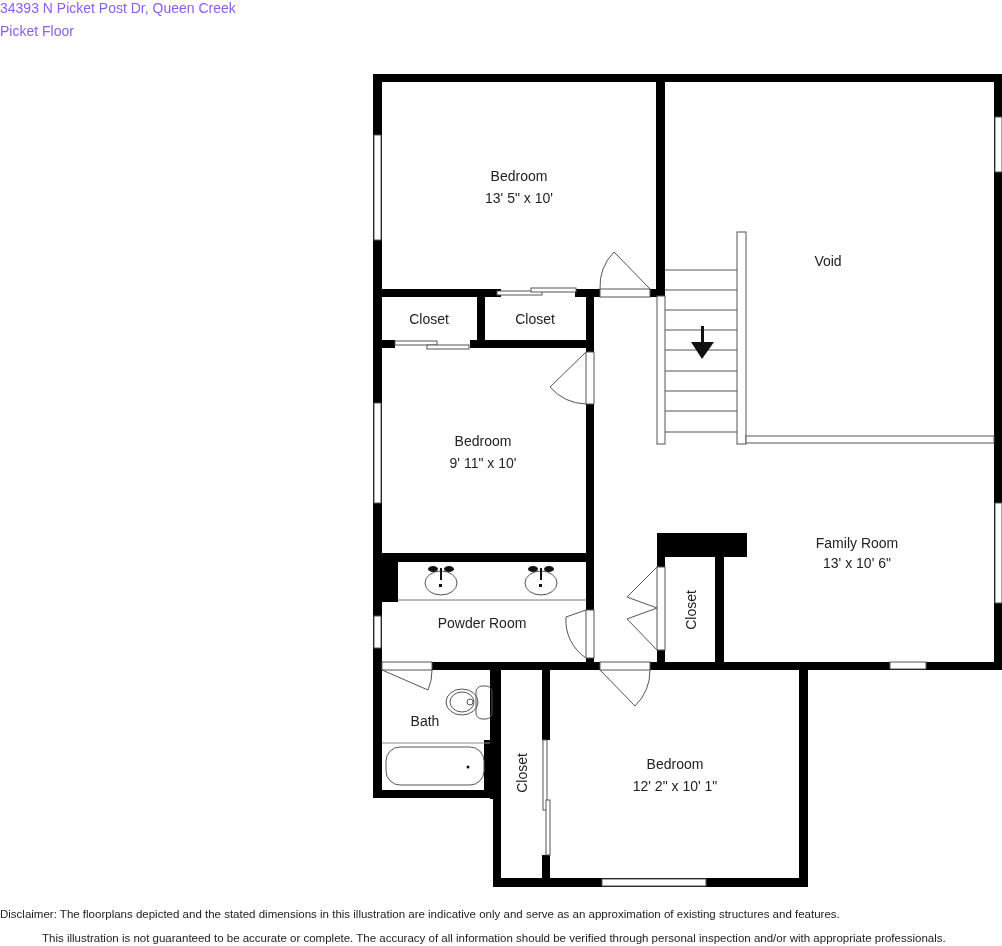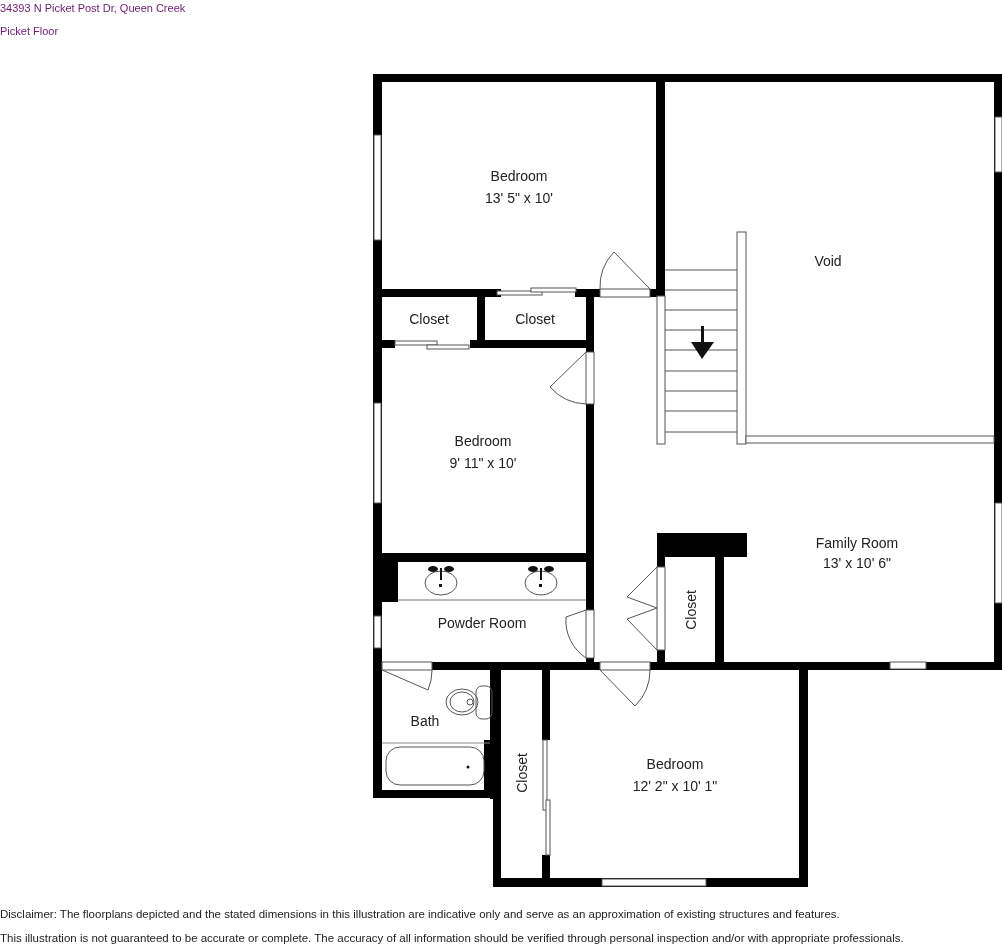--- a/index.html
+++ b/index.html
@@ -1,18 +1,18 @@
 <!DOCTYPE html>
 <html><head>
 <meta charset="utf-8">
 <style>
   html, body { margin: 0; padding: 0; background: #ffffff; }
   body { width: 1002px; height: 946px; position: relative; overflow: hidden;
          font-family: "Liberation Sans", sans-serif; color: #222; }
-  .hdr { position: absolute; left: 0; font-size: 11px; line-height: 16px; color: #701a75; }
+  .hdr { position: absolute; left: 0; font-size: 14px; line-height: 16px; color: #8b5cf6; }
   .disc { position: absolute; left: 0; font-size: 11.5px; line-height: 13px; color: #222; white-space: nowrap; }
   svg { position: absolute; left: 0; top: 0; }
   .lbl { font-family: "Liberation Sans", sans-serif; font-size: 14px; fill: #222; text-anchor: middle; }
 </style>
 </head>
 <body>
 
 <div class="hdr" style="top:0px;">34393 N Picket Post Dr, Queen Creek</div>
 <div class="hdr" style="top:23px;">Picket Floor</div>
 
@@ -182,13 +182,13 @@
     <text class="lbl" x="425" y="726">Bath</text>
 
     <text class="lbl" x="0" y="0" transform="translate(527 773) rotate(-90)">Closet</text>
 
     <text class="lbl" x="675" y="769">Bedroom</text>
     <text class="lbl" x="675" y="791">12' 2" x 10' 1"</text>
   </g>
 </svg>
 
 <div class="disc" style="top:908px;">Disclaimer: The floorplans depicted and the stated dimensions in this illustration are indicative only and serve as an approximation of existing structures and features.</div>
-<div class="disc" style="top:932px;">This illustration is not guaranteed to be accurate or complete. The accuracy of all information should be verified through personal inspection and/or with appropriate professionals.</div>
+<div class="disc" style="top:932px;padding-left:42px;">This illustration is not guaranteed to be accurate or complete. The accuracy of all information should be verified through personal inspection and/or with appropriate professionals.</div>
 
 </body></html>

